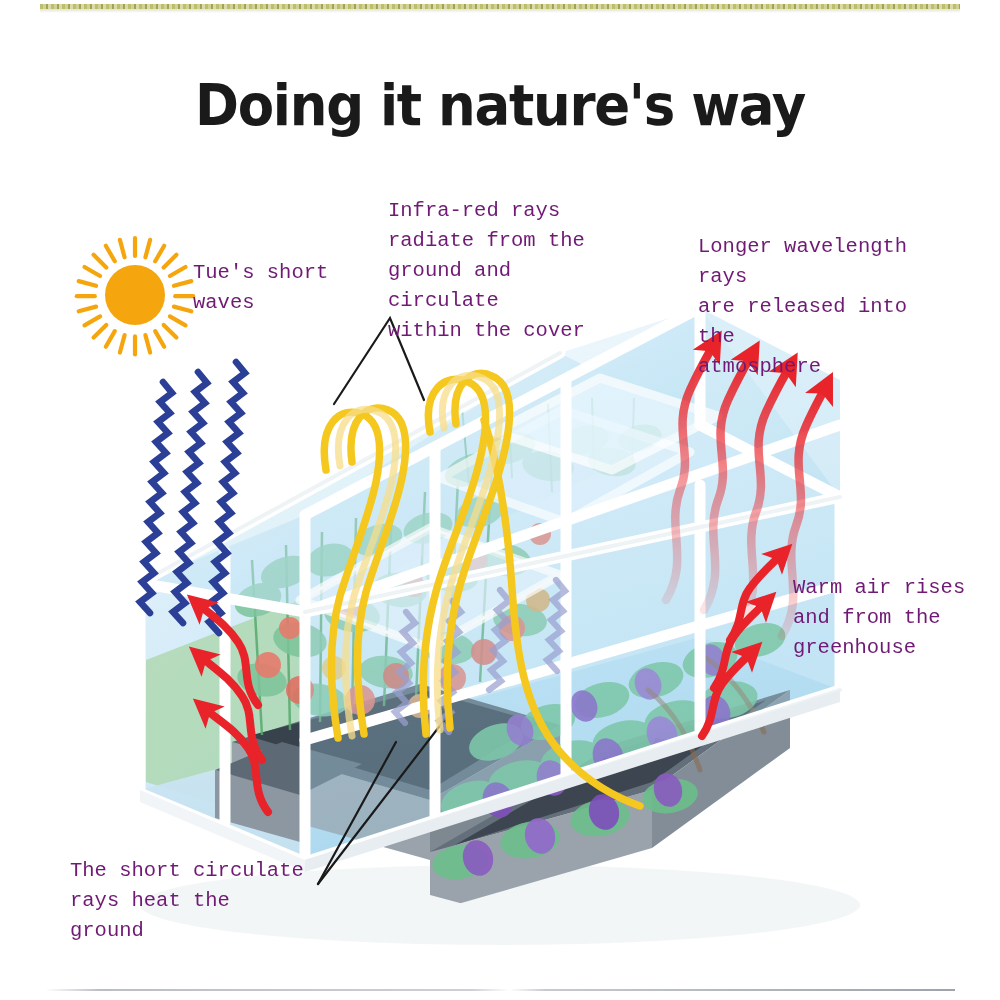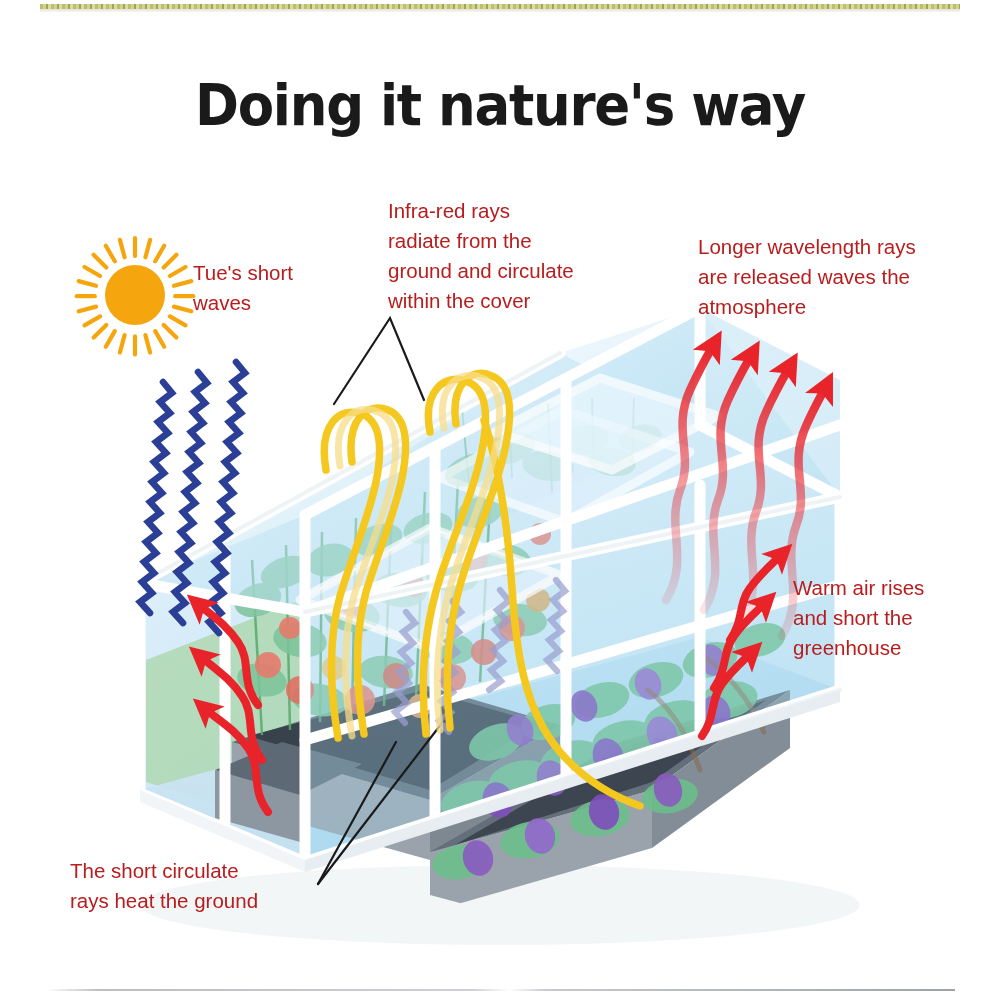--- a/index.html
+++ b/index.html
@@ -41,24 +41,24 @@
     font-size:57px;
     letter-spacing:-1.4px;
     color:#1a1a1a;
     transform:scaleX(.93);
     transform-origin:50% 50%;
   }
 
   
   .note{
     position:absolute;
-    font-family:Liberation Sans, sans-serif;
+    font-family:Liberation Mono, monospace;
     font-size:20.5px;
     line-height:30px;
-    color:#b91c1c;
+    color:#701a75;
     white-space:pre-line;
   }
   #note-sun{left:193px;top:258px;width:160px;}
   #note-infra{left:388px;top:196px;width:215px;}
   #note-longer{left:698px;top:232px;width:250px;}
   #note-warm{left:793px;top:573px;width:185px;}
   #note-ground{left:70px;top:856px;width:245px;}
 
   
   #sun{position:absolute;left:72px;top:232px;width:126px;height:126px;}
@@ -422,24 +422,24 @@
 
   <div class="note" id="note-sun">Tue's short
 waves</div>
 
   <div class="note" id="note-infra">Infra-red rays
 radiate from the
 ground and circulate
 within the cover</div>
 
   <div class="note" id="note-longer">Longer wavelength rays
-are released waves the
+are released into the
 atmosphere</div>
 
   <div class="note" id="note-warm">Warm air rises
-and short the
+and from the
 greenhouse</div>
 
   <div class="note" id="note-ground">The short circulate
 rays heat the ground</div>
 
   <div class="bottom-rule"></div>
 </div>
 
 </body></html>

